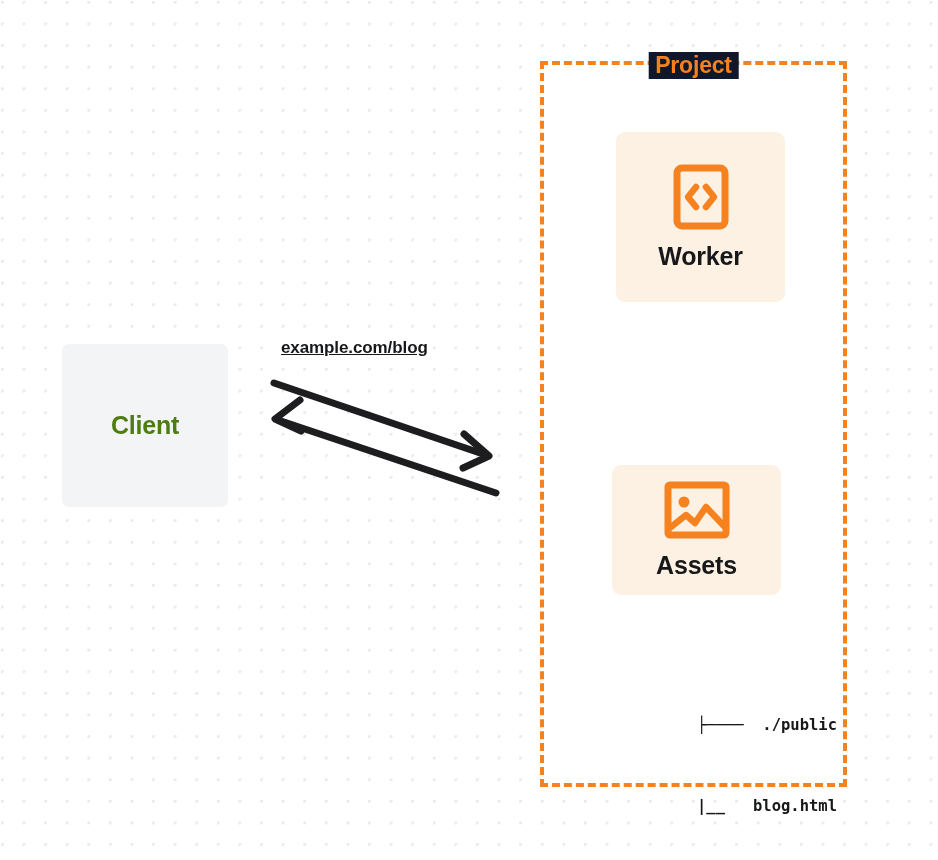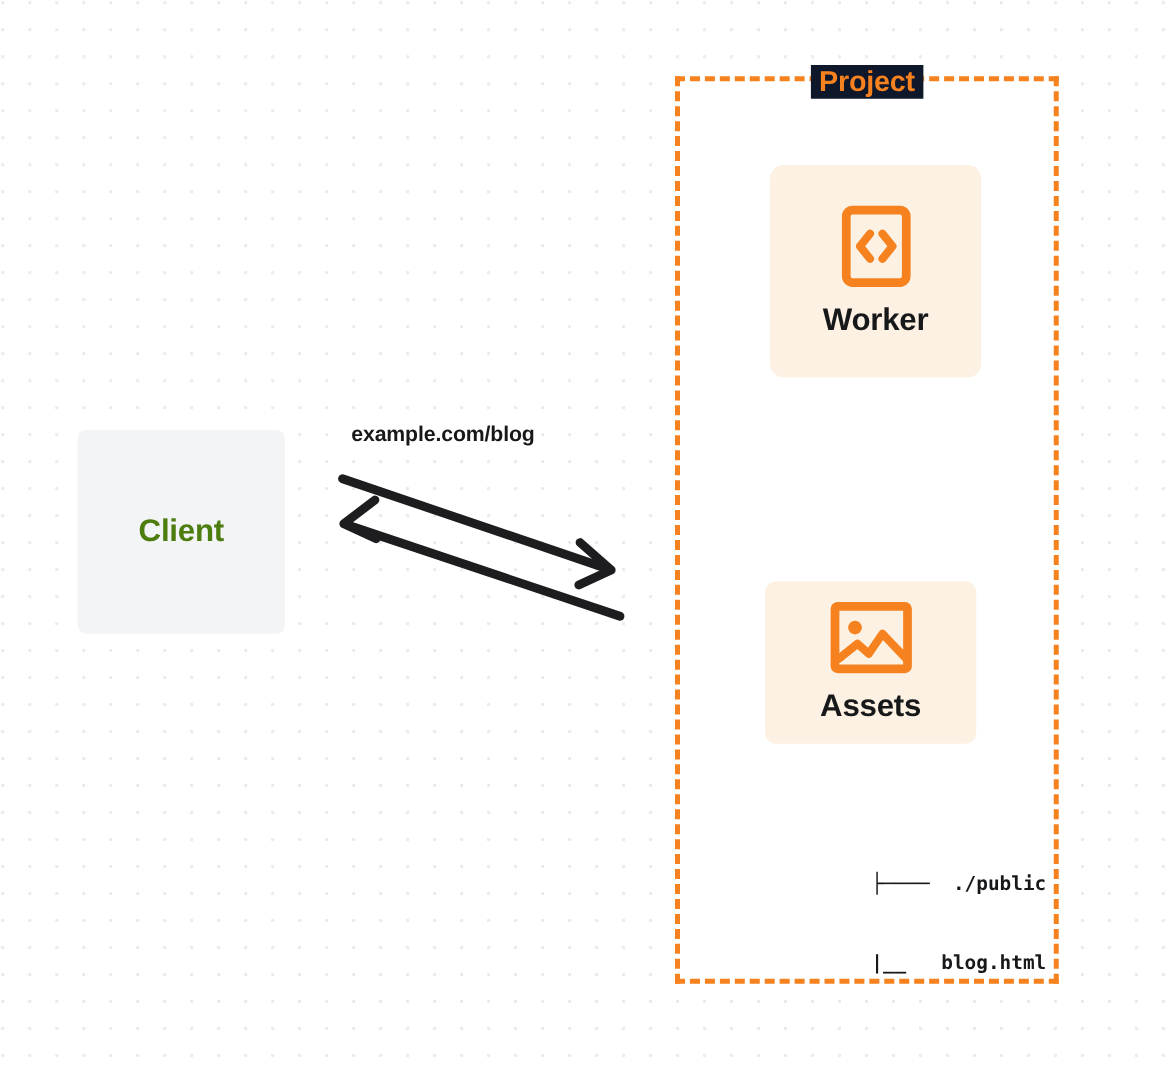--- a/index.html
+++ b/index.html
@@ -55,20 +55,21 @@
   }
   #request-label {
     position: absolute;
     left: 281px;
     top: 338px;
     font-size: 17px;
     font-weight: 700;
     color: #17181a;
     letter-spacing: -0.1px;
     white-space: nowrap;
+    text-decoration: underline;
   }
 
   
   #project-container {
     position: absolute;
     left: 540px;
     top: 61px;
     width: 307px;
     height: 726px;
     background: #ffffff;
@@ -97,21 +98,20 @@
     display: flex;
     flex-direction: column;
     align-items: center;
     justify-content: center;
   }
   #worker-card {
     left: 72px;
     top: 67px;
     width: 169px;
     height: 170px;
-    border-radius: 11px;
   }
   #assets-card {
     left: 68px;
     top: 400px;
     width: 169px;
     height: 130px;
   }
   .service-icon {
     display: block;
     margin-bottom: 12px;
@@ -133,20 +133,21 @@
     font-size: 15.5px;
     font-weight: 700;
     line-height: 21px;
     color: #17181a;
     white-space: pre;
     text-align: right;
   }
   #file-tree .tree-row {
     display: block;
     white-space: pre;
+    margin-top: 18px;
   }
 </style>
 </head>
 <body>
 
 <div id="canvas">
 
   <div id="client-node">
     <span class="node-label">Client</span>
   </div>

